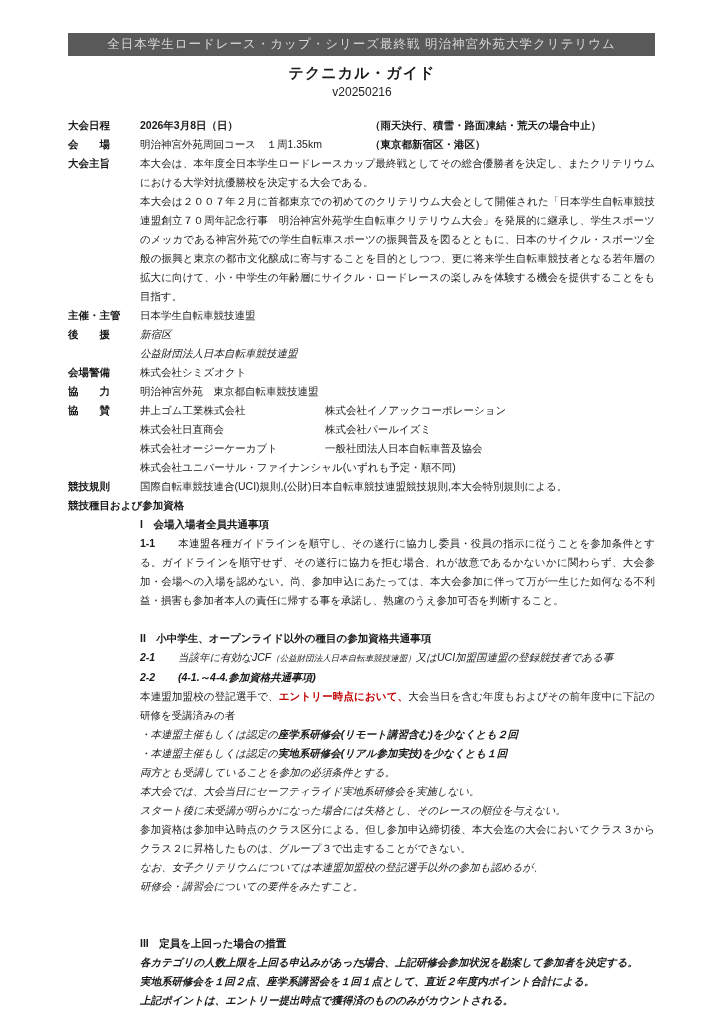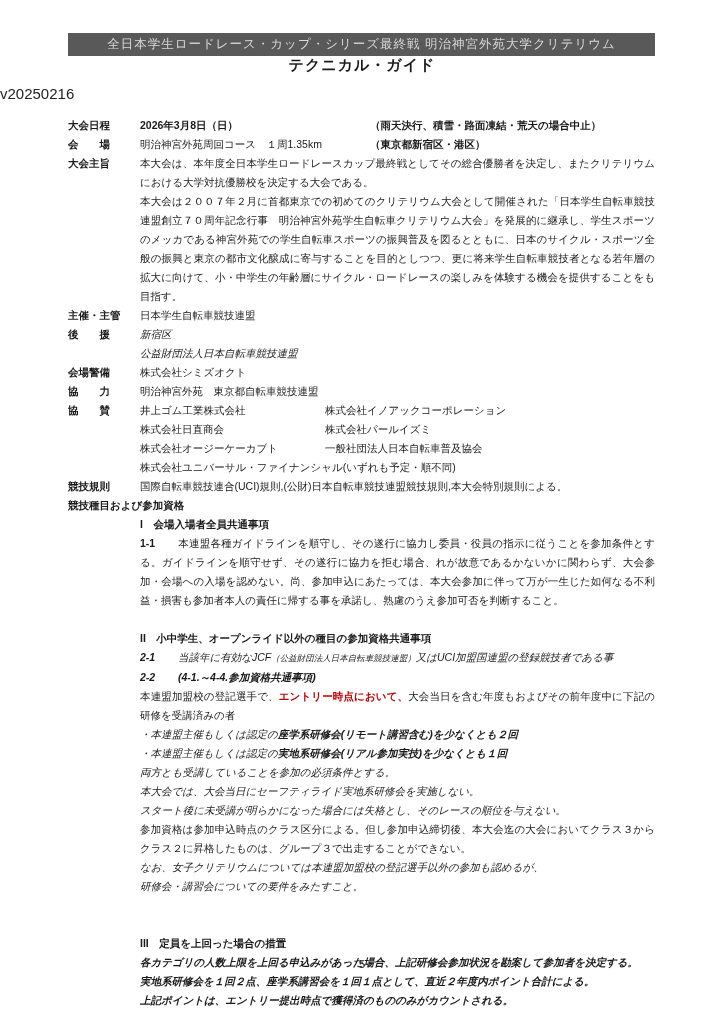--- a/index.html
+++ b/index.html
@@ -11,26 +11,26 @@
     color:#1a1a1a;
     overflow:hidden;
   }
   .banner{
     position:absolute;top:33px;left:68px;width:587px;height:23px;
     background:#595959;color:#d9d9d9;
     font-size:12.5px;line-height:23px;text-align:center;letter-spacing:1px;
     white-space:nowrap;
   }
   .title{
-    position:absolute;top:56px;left:0;width:724px;
+    position:absolute;top:64px;left:0;width:724px;
     text-align:center;font-size:15px;font-weight:bold;letter-spacing:1px;
   }
   .version{
     position:absolute;top:85px;left:0;width:724px;
-    font-size:15px;color:#222;
+    text-align:center;font-size:12px;color:#222;
   }
   .content{
     position:absolute;top:116px;left:68px;width:587px;
     font-size:10.5px;line-height:19px;
   }
   .row{display:flex;}
   .lbl{width:72px;flex:0 0 72px;font-weight:bold;white-space:pre;}
   .val{flex:1;position:relative;}
   .note{position:absolute;left:230px;top:0;white-space:nowrap;font-weight:bold;}
   .para{margin:0;text-align:justify;}

